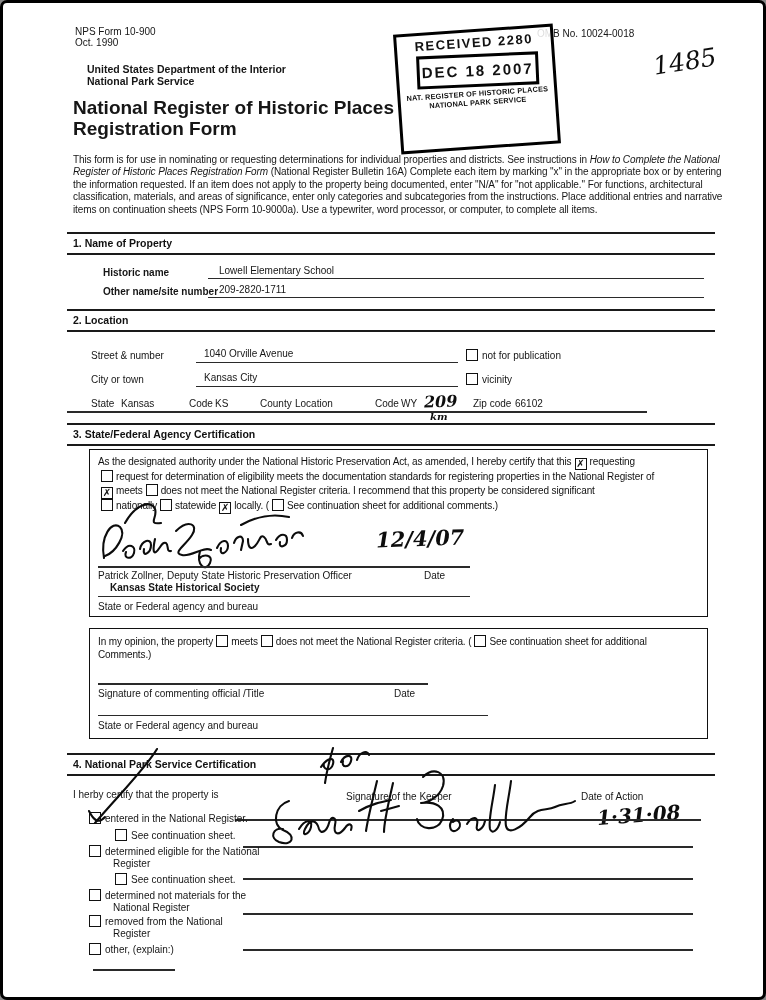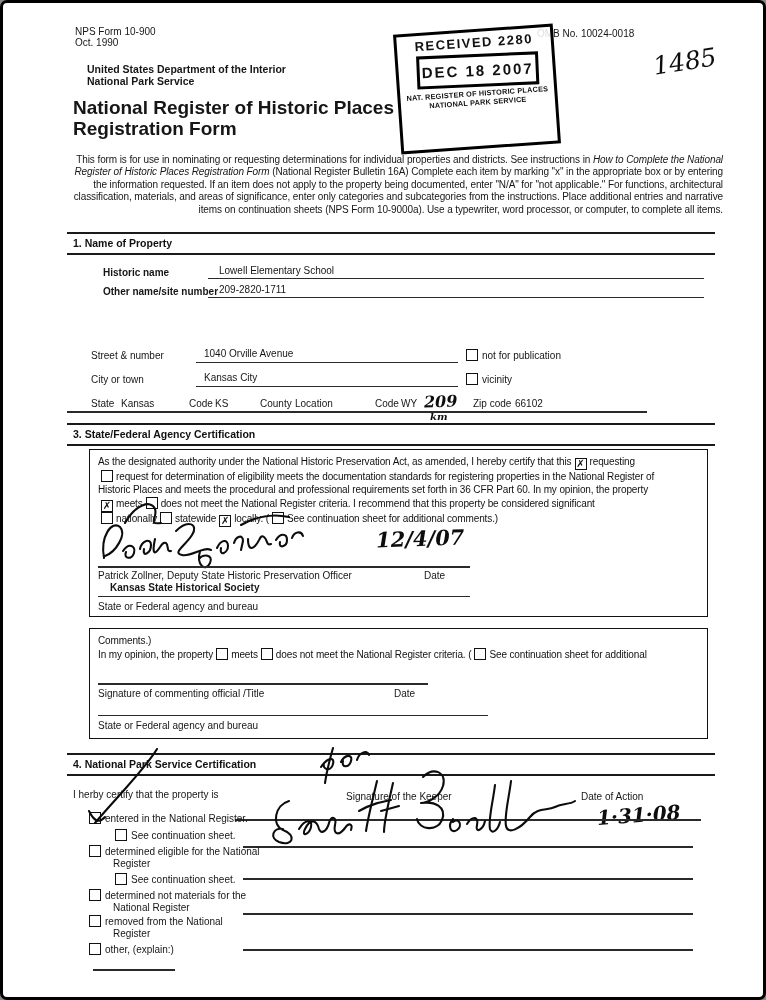--- a/index.html
+++ b/index.html
@@ -1,21 +1,21 @@
 <!DOCTYPE html>
 <html><head>
 <meta charset="utf-8">
 <style>
   html,body{margin:0;padding:0;background:#888;}
   #page{
     position:relative;width:766px;height:1000px;background:#fff;
     font-family:"Liberation Sans","DejaVu Sans",sans-serif;color:#111;
     border:3px solid #000;border-radius:7px;box-sizing:border-box;overflow:hidden;
   }
-  .t{position:absolute;font-size:10px;line-height:12px;white-space:nowrap;color:#161616;text-align:right;}
+  .t{position:absolute;font-size:10px;line-height:12px;white-space:nowrap;color:#161616;}
   .b{font-weight:bold;padding-left:12px;}
   .big{font-size:19px;line-height:19px;font-weight:bold;}
   .wrap{white-space:normal;}
   .rule{position:absolute;background:#2a2a2a;height:1px;}
   .sec{
     position:absolute;left:64px;width:642px;border-top:2px solid #1a1a1a;border-bottom:2px solid #1a1a1a;
     font-weight:bold;font-size:10.5px;padding:3px 0 4px 6px;background:transparent;
   }
   .cb{
     display:inline-block;width:10px;height:10px;border:1.3px solid #111;box-sizing:content-box;
@@ -71,20 +71,21 @@
   </div>
 
   <div class="sec" style="top:229px">1. Name of Property</div>
   <div class="t b" style="left:88px;top:264px">Historic name</div>
   <div class="t" style="left:216px;top:262px">Lowell Elementary School</div>
   <div class="rule" style="left:205px;top:275px;width:496px"></div>
   <div class="t b" style="left:88px;top:283px">Other name/site number</div>
   <div class="t" style="left:216px;top:281px">209-2820-1711</div>
   <div class="rule" style="left:205px;top:294px;width:496px"></div>
 
+  <div class="sec" style="top:306px">2. Location</div>
   <div class="t" style="left:88px;top:347px">Street &amp; number</div>
   <div class="t" style="left:201px;top:345px">1040 Orville Avenue</div>
   <div class="rule" style="left:193px;top:359px;width:262px"></div>
   <span class="cba" style="left:463px;top:346px">
       <i></i>
     </span>
   <div class="t" style="left:479px;top:347px">not for publication</div>
 
   <div class="t" style="left:88px;top:371px">City or town</div>
   <div class="t" style="left:201px;top:369px">Kansas City</div>
@@ -107,21 +108,20 @@
   <div class="t" style="left:470px;top:395px">Zip code</div>
   <div class="t" style="left:512px;top:395px">66102</div>
   <div class="rule" style="left:64px;top:408px;width:580px;height:2px"></div>
 
   <div class="sec" style="top:420px">3. State/Federal Agency Certification</div>
 
   <div class="box" style="left:86px;top:446px;width:617px;height:166px">
     <div class="para" style="position:absolute;left:8px;top:6px">
       <div><span>As the designated authority under the National Historic Preservation Act, as amended, I hereby certify that this</span><span class="cb"><i>✗</i></span><span>requesting</span></div>
       <div><span class="cb"><i></i></span><span>request for determination of eligibility meets the documentation standards for registering properties in the National Register of</span></div>
-      <div><span>Historic Places and meets the procedural and professional requirements set forth in 36 CFR Part 60.  In my opinion, the property</span></div>
       <div><span class="cb"><i>✗</i></span><span>meets</span><span class="cb"><i></i></span><span>does not meet the National Register criteria.  I recommend that this property be considered significant</span></div>
       <div><span class="cb"><i></i></span><span>nationally</span><span class="cb"><i></i></span><span>statewide</span><span class="cb"><i>✗</i></span><span>locally. (</span><span class="cb"><i></i></span><span>See continuation sheet for additional comments.)</span></div>
     </div>
 
     <svg class="ink" style="left:6px;top:62px;width:212px;height:62px" viewBox="0 0 212 62">
       <path d="M8,46 C4,24 16,8 24,15 C31,22 20,40 9,44"></path>
       <path d="M27,39 c6,-9 13,-5 11,2 c-2,7 -11,6 -8,-1"></path>
       <path d="M44,37 c2,-9 11,-11 11,-4 c0,8 -9,13 -7,4"></path>
       <path d="M59,27 c-2,9 -2,15 1,13 c4,-3 6,-11 10,-9 c3,2 0,9 5,8"></path>
       <path d="M80,19 C92,7 103,12 96,23 C89,34 76,41 86,43 C96,45 107,34 115,38"></path>
@@ -136,22 +136,22 @@
     <div class="rule" style="left:8px;top:116px;width:372px;height:2px"></div>
     <div class="t" style="left:8px;top:120px">Patrick Zollner, Deputy State Historic Preservation Officer</div>
     <div class="t" style="left:334px;top:120px">Date</div>
     <div class="t b" style="left:8px;top:132px">Kansas State Historical Society</div>
     <div class="rule" style="left:8px;top:146px;width:372px"></div>
     <div class="t" style="left:8px;top:151px">State or Federal agency and bureau</div>
   </div>
 
   <div class="box" style="left:86px;top:625px;width:617px;height:109px">
     <div class="para" style="position:absolute;left:8px;top:6px">
+      <div><span>In my opinion, the property</span><span class="cb"><i></i></span><span>meets</span><span class="cb"><i></i></span><span>does not meet the National Register criteria.  (</span><span class="cb"><i></i></span><span>See continuation sheet for additional</span></div>
       <div><span>Comments.)</span></div>
-      <div><span>In my opinion, the property</span><span class="cb"><i></i></span><span>meets</span><span class="cb"><i></i></span><span>does not meet the National Register criteria.  (</span><span class="cb"><i></i></span><span>See continuation sheet for additional</span></div>
     </div>
     <div class="rule" style="left:8px;top:54px;width:330px;height:2px"></div>
     <div class="t" style="left:8px;top:59px">Signature of commenting official /Title</div>
     <div class="t" style="left:304px;top:59px">Date</div>
     <div class="rule" style="left:8px;top:86px;width:390px"></div>
     <div class="t" style="left:8px;top:91px">State or Federal agency and bureau</div>
   </div>
 
   <div class="sec" style="top:750px">4. National Park Service Certification</div>
   <div class="t" style="left:70px;top:786px">I herby certify that the property is</div>

